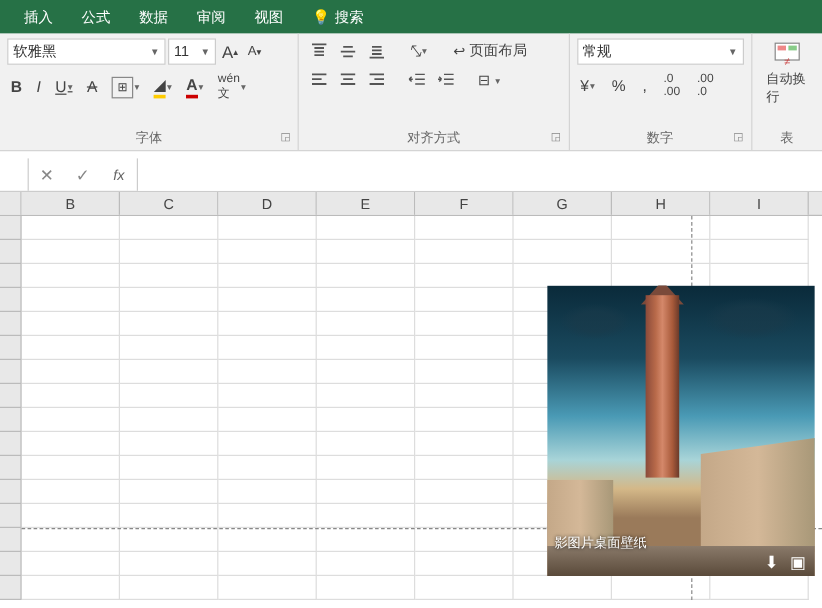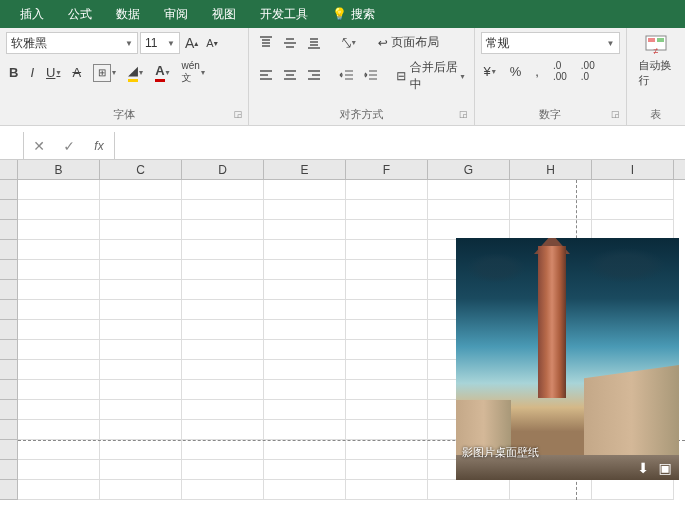--- a/index.html
+++ b/index.html
@@ -48,21 +48,20 @@
 </style>
 </head>
 <body>
 
 <div class="menubar">
   <div class="item">插入</div>
   <div class="item">公式</div>
   <div class="item">数据</div>
   <div class="item">审阅</div>
   <div class="item">视图</div>
-  <div class="item">开发工具</div>
   <div class="item search">
     <span>💡</span>
     <span>搜索</span>
   </div>
 </div>
 
 <div class="ribbon">
 
   <div class="group" style="width:257px">
     <div class="group-content">
@@ -160,21 +159,21 @@
             <svg width="16" height="16">
               <path d="M6 3h8M6 7h8M6 11h8M4 7l-3 0M1 7l2-2M1 7l2 2" stroke="#555" stroke-width="1.2" fill="none"></path>
             </svg>
           </div>
         <div class="btn">
             <svg width="16" height="16">
               <path d="M6 3h8M6 7h8M6 11h8M1 7l3 0M4 7l-2-2M4 7l-2 2" stroke="#555" stroke-width="1.2" fill="none"></path>
             </svg>
           </div>
         <div style="width:8px"></div>
-        <div class="btn" style="font-size:12px"><span>⊟</span>&nbsp;<span>合并后居中</span><span class="dd">▾</span></div>
+        <div class="btn" style="font-size:12px"><span>⊟</span>&nbsp;<span class="dd">▾</span></div>
       </div>
     </div>
     <div class="group-label">
         <span>对齐方式</span>
         <span class="dlg">◲</span>
       </div>
   </div>
 
   <div class="group" style="width:152px">
     <div class="group-content">

